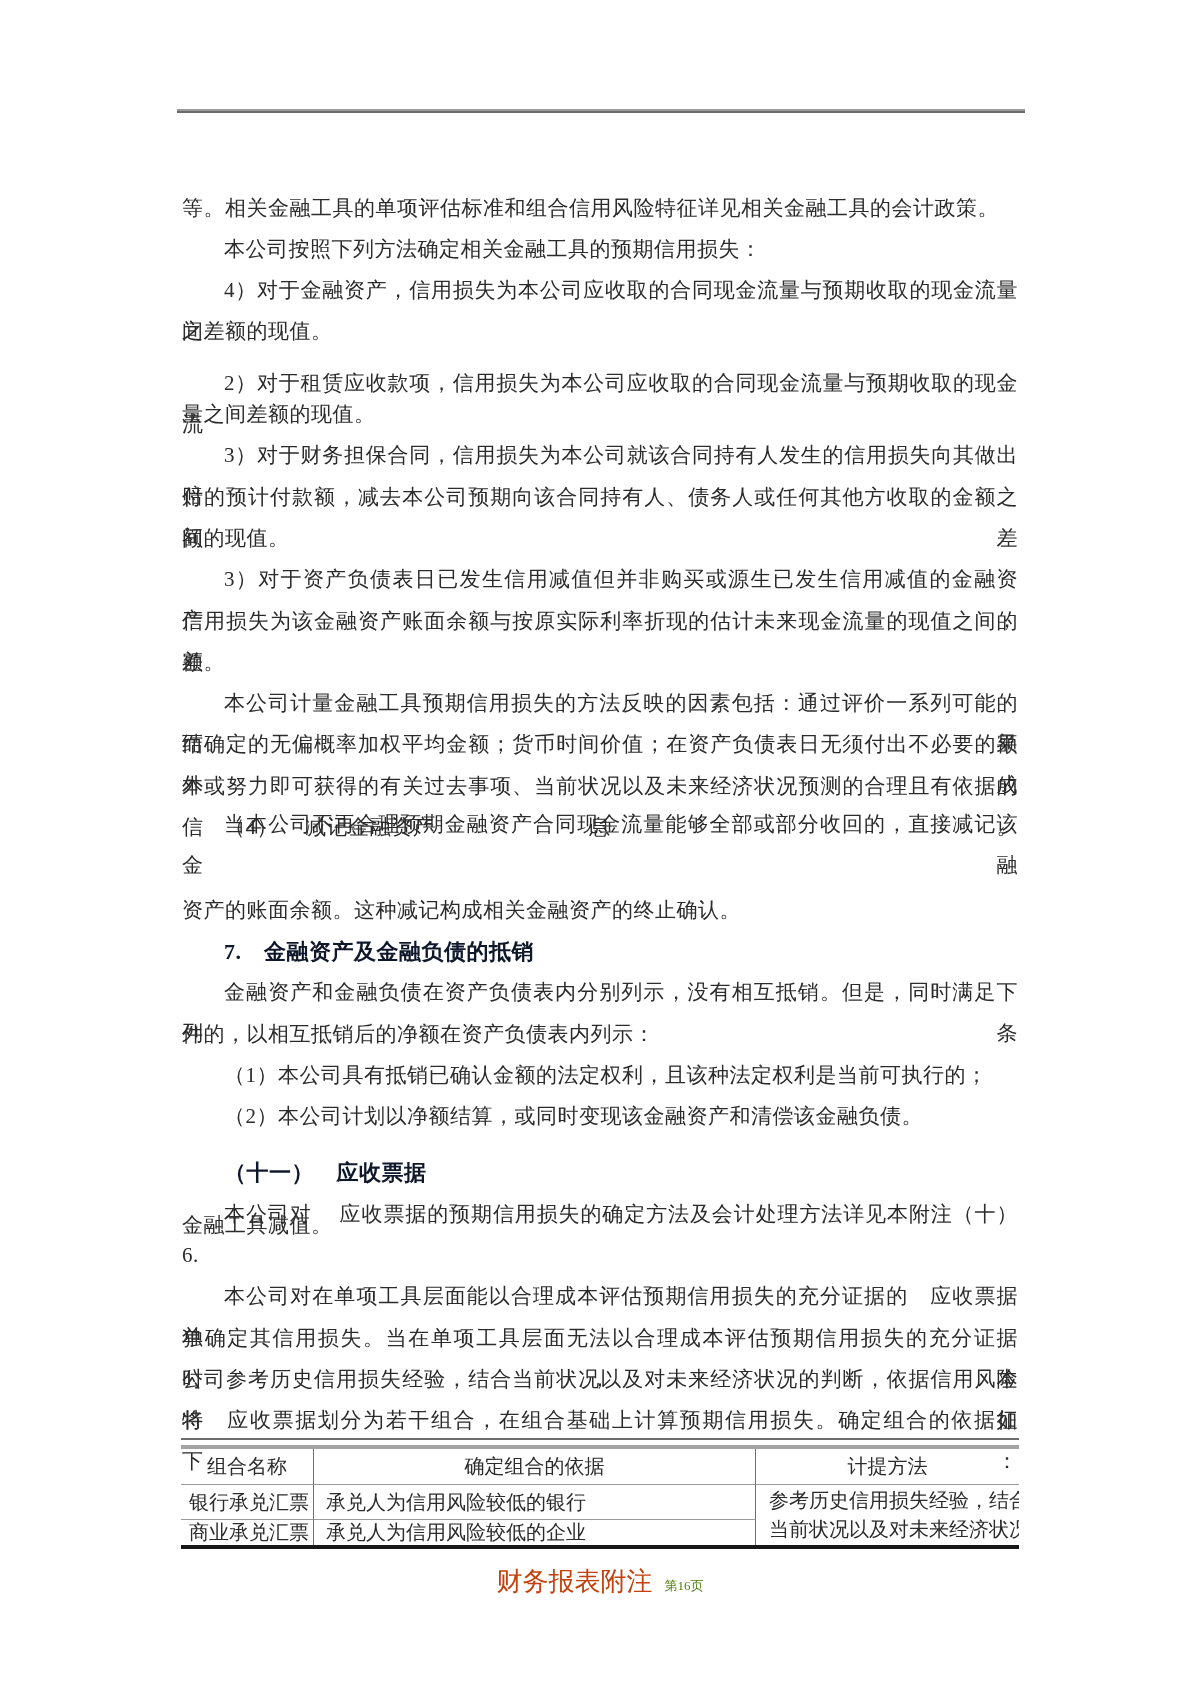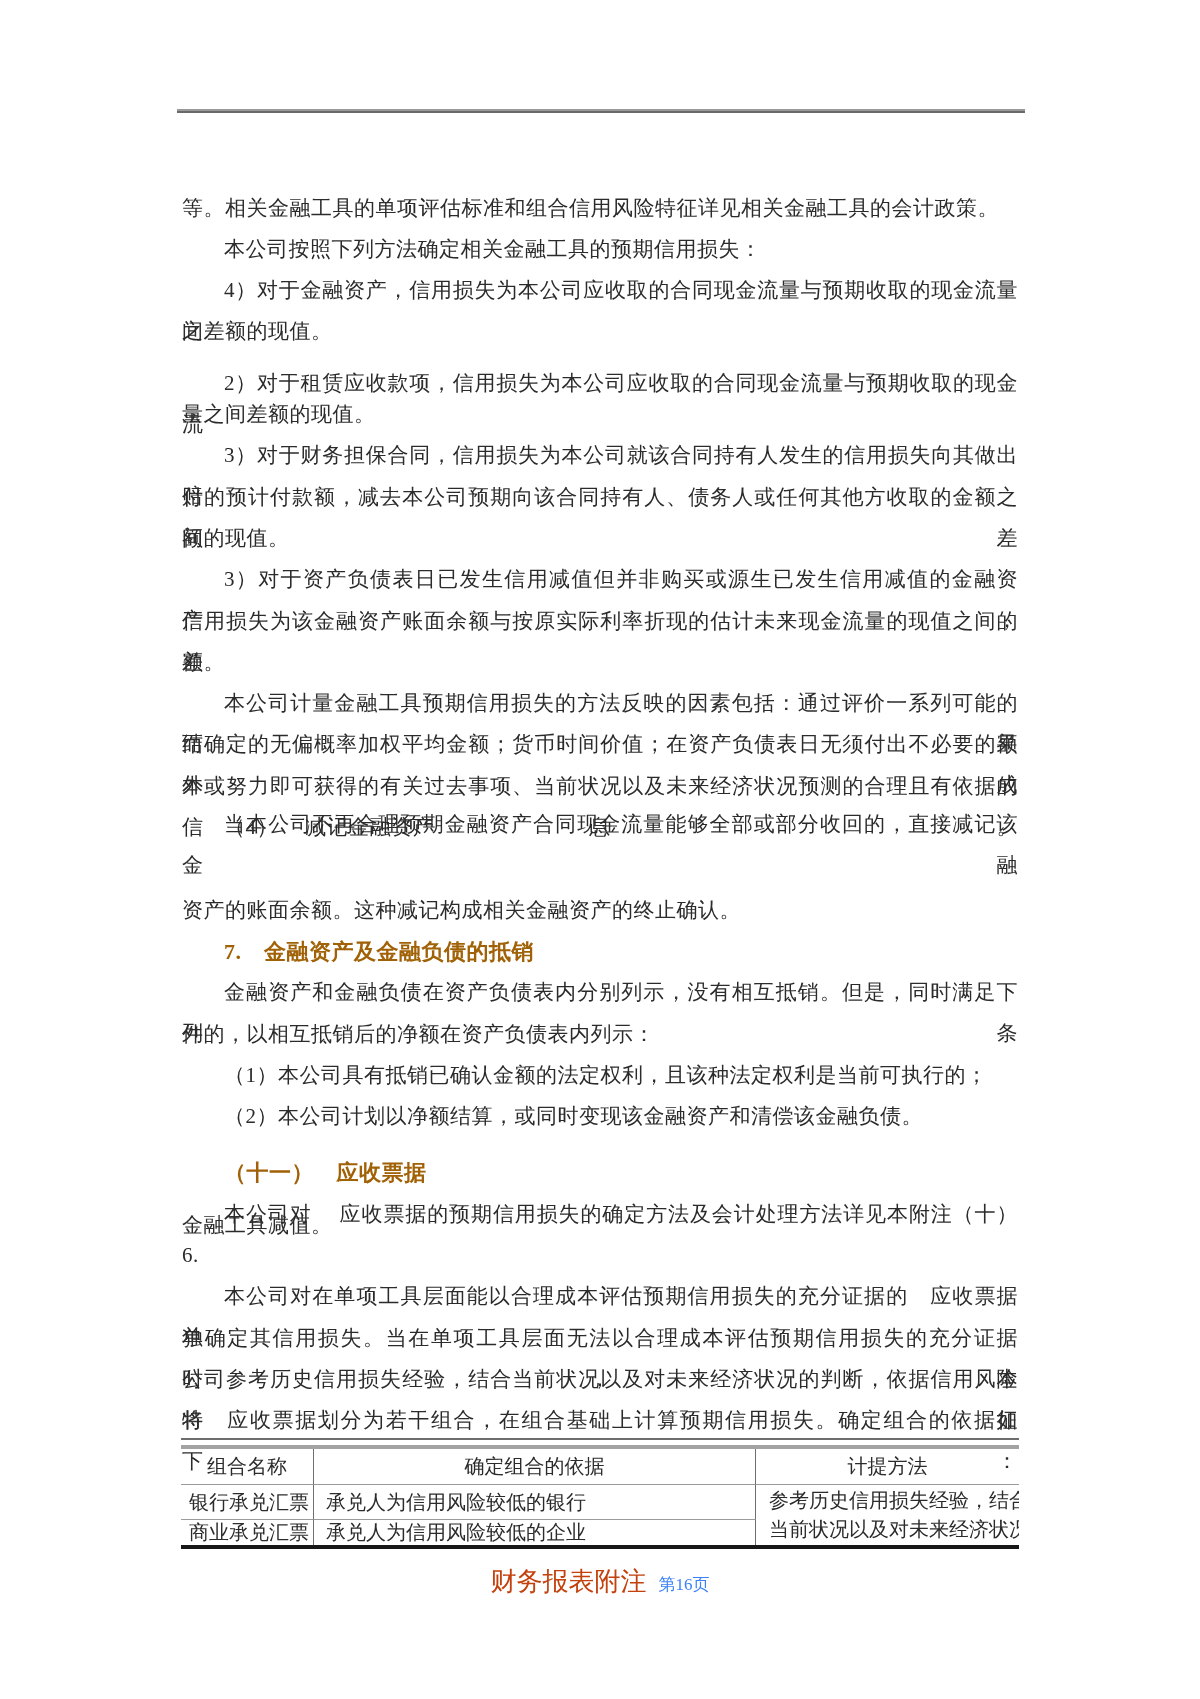--- a/index.html
+++ b/index.html
@@ -16,21 +16,21 @@
     background:#6a6a6a;
     box-shadow:0 -2px 0 #9a9a9a;
   }
   .line {
     position:absolute; left:182px; width:836px; height:41px;
     line-height:41px; font-size:21px;
     white-space:nowrap;
     letter-spacing:0.5px;
   }
   .line.indent { text-indent:42px; }
-  .line.bold   { font-weight:bold; color:#a16207; font-size:22px; letter-spacing:0.5px; }
+  .line.bold   { font-weight:bold; color:#0f172a; font-size:22px; letter-spacing:0.5px; }
   .line.fill   { white-space:normal; text-align:justify; text-align-last:justify; }
   
   .fin-table { position:absolute; left:181px; top:1438px; width:838px; }
   .tbl-thin  { height:0; border-top:2px solid #6d6d6d; margin-bottom:5px; }
   .tbl-main  {
     border-top:4px solid #a3a3a3;
     border-bottom:4px solid #171717;
     display:grid;
     grid-template-columns:133px 442px 263px;
     grid-template-rows:36px 35px 25px;
@@ -44,21 +44,21 @@
   .cell.merged {
     grid-column:3; grid-row:2 / 4;
     flex-direction:column; justify-content:center; align-items:flex-start;
     padding-left:13px; line-height:29px;
   }
   .footer {
     position:absolute; left:0; top:1565px; width:1200px;
     text-align:center; line-height:34px;
   }
   .footer .f-title { font-size:26px; color:#c2410c; }
-  .footer .f-page  { font-size:17px; color:#3b82f6; margin-left:12px; }
+  .footer .f-page  { font-size:13px; color:#4d7c0f; margin-left:12px; }
 </style>
 </head>
 <body>
 
 <div class="page">
   <div class="top-rule"></div>
 
   <div id="lines">
       <div class="line" style="top: 187.5px;">等。相关金融工具的单项评估标准和组合信用风险特征详见相关金融工具的会计政策。</div>
       <div class="line indent" style="top: 228.8px;">本公司按照下列方法确定相关金融工具的预期信用损失：</div>

